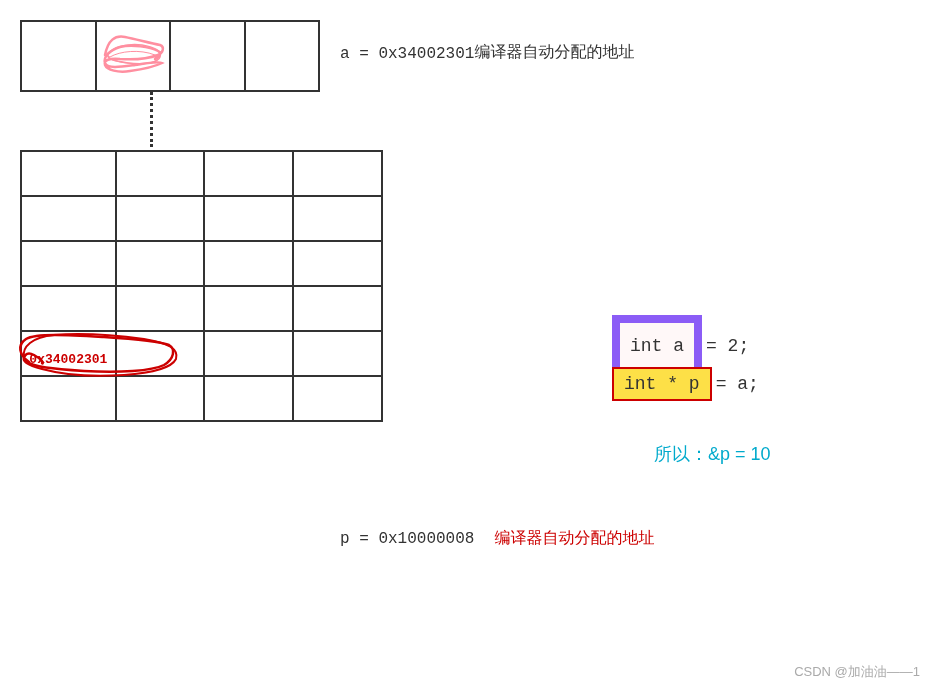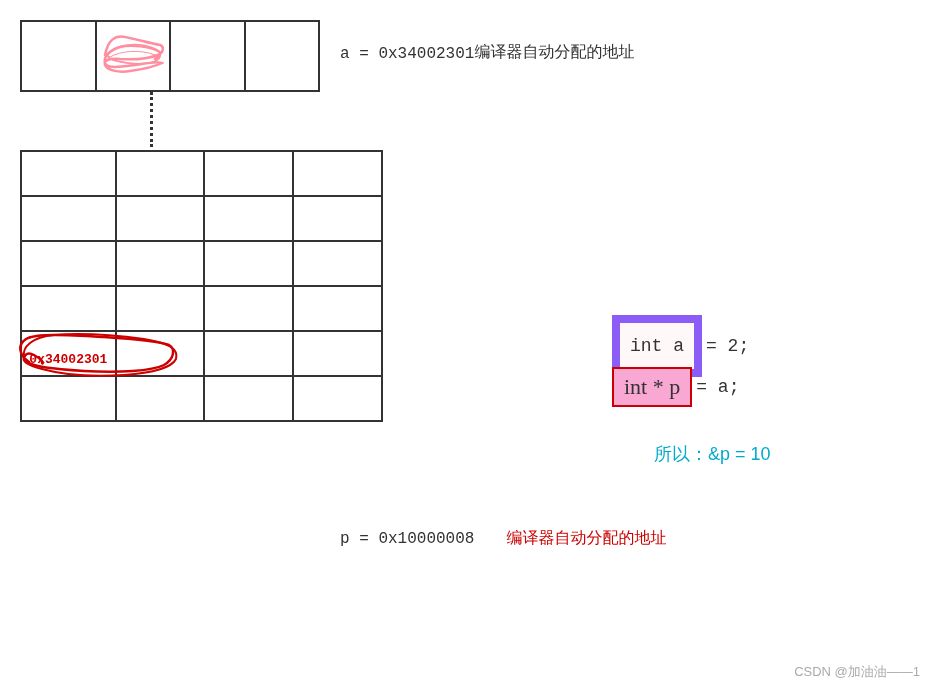--- a/index.html
+++ b/index.html
@@ -95,30 +95,30 @@
 </div>
 
 <div style="position:absolute; left:612px; top:315px; display:flex; align-items:center;">
   <span style="border:8px solid #8b5cf6; background:#fff8f8; padding:13px 10px; font-size:18px; font-family:'Courier New',monospace; color:#333; white-space:nowrap;">
     <span>int</span><span> a</span>
   </span>
   <span style="font-size:18px; font-family:'Courier New',monospace; color:#333; margin-left:4px; white-space:nowrap;"> = 2;</span>
 </div>
 
 <div style="position:absolute; left:612px; top:367px; display:flex; align-items:center;">
-  <span style="border:2.5px solid #cc0000; background:#f9a8d4; padding:5px 10px; font-size:22px; font-family:Liberation Serif, serif; color:#333; white-space:nowrap;">
+  <span style="border:2.5px solid #cc0000; background:#fde047; padding:5px 10px; font-size:18px; font-family:Liberation Mono, monospace; color:#333; white-space:nowrap;">
     <span>int</span><span> * p</span>
   </span>
   <span style="font-size:18px; font-family:'Courier New',monospace; color:#333; margin-left:4px; white-space:nowrap;"> = a;</span>
 </div>
 
 <div style="position:absolute; left:610px; top:442px;">
   <span style="font-size:18px; color:#00aacc; font-family:Arial,'Microsoft YaHei',sans-serif; white-space:nowrap;margin-left:44px;">所以：&amp;p = 10</span>
 </div>
 
-<div style="position:absolute; left:340px; top:528px; display:flex; align-items:center; gap:32px;">
+<div style="position:absolute; left:340px; top:528px; display:flex; align-items:center; gap:20px;">
   <span style="font-size:16px; color:#333; font-family:'Courier New',monospace; white-space:nowrap;">p = 0x10000008</span>
   <span style="font-size:16px; color:#cc0000; font-family:Arial,'Microsoft YaHei',sans-serif; white-space:nowrap;">编译器自动分配的地址</span>
 </div>
 
 <div style="position:absolute; right:20px; bottom:10px;">
   <span style="font-size:13px; color:#aaa; font-family:Arial,sans-serif;margin-top:14px;">CSDN @加油油——1</span>
 </div>
 
 </body></html>

